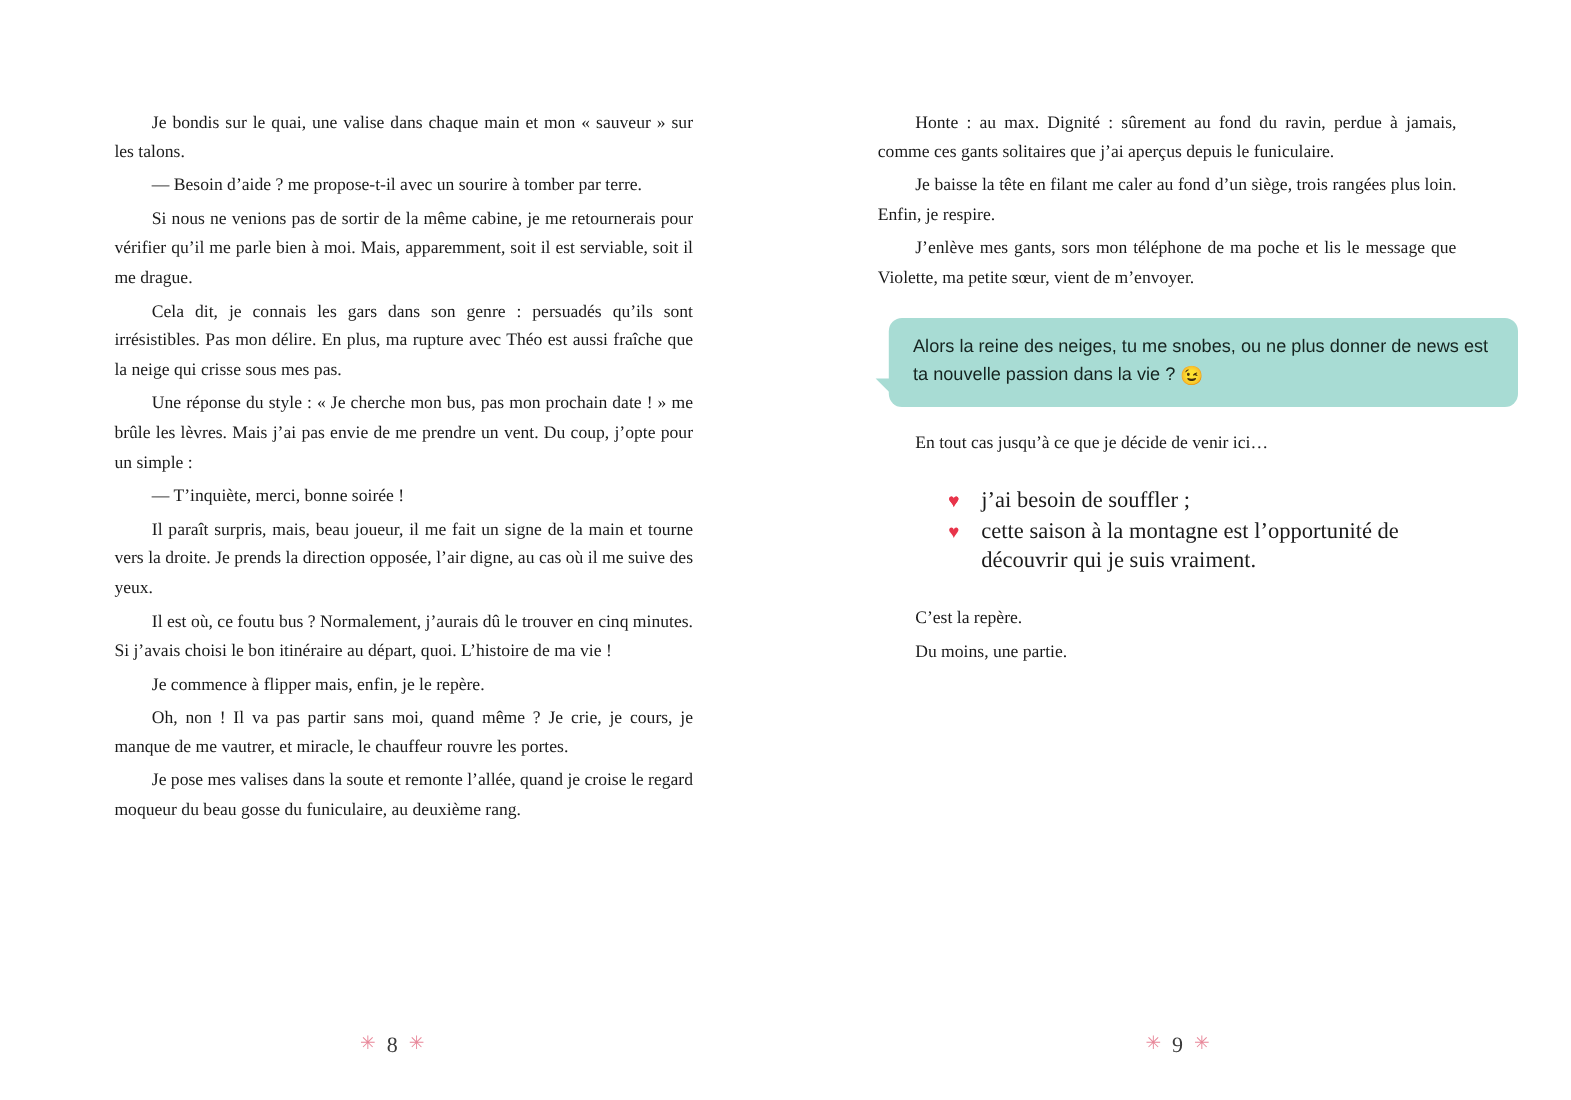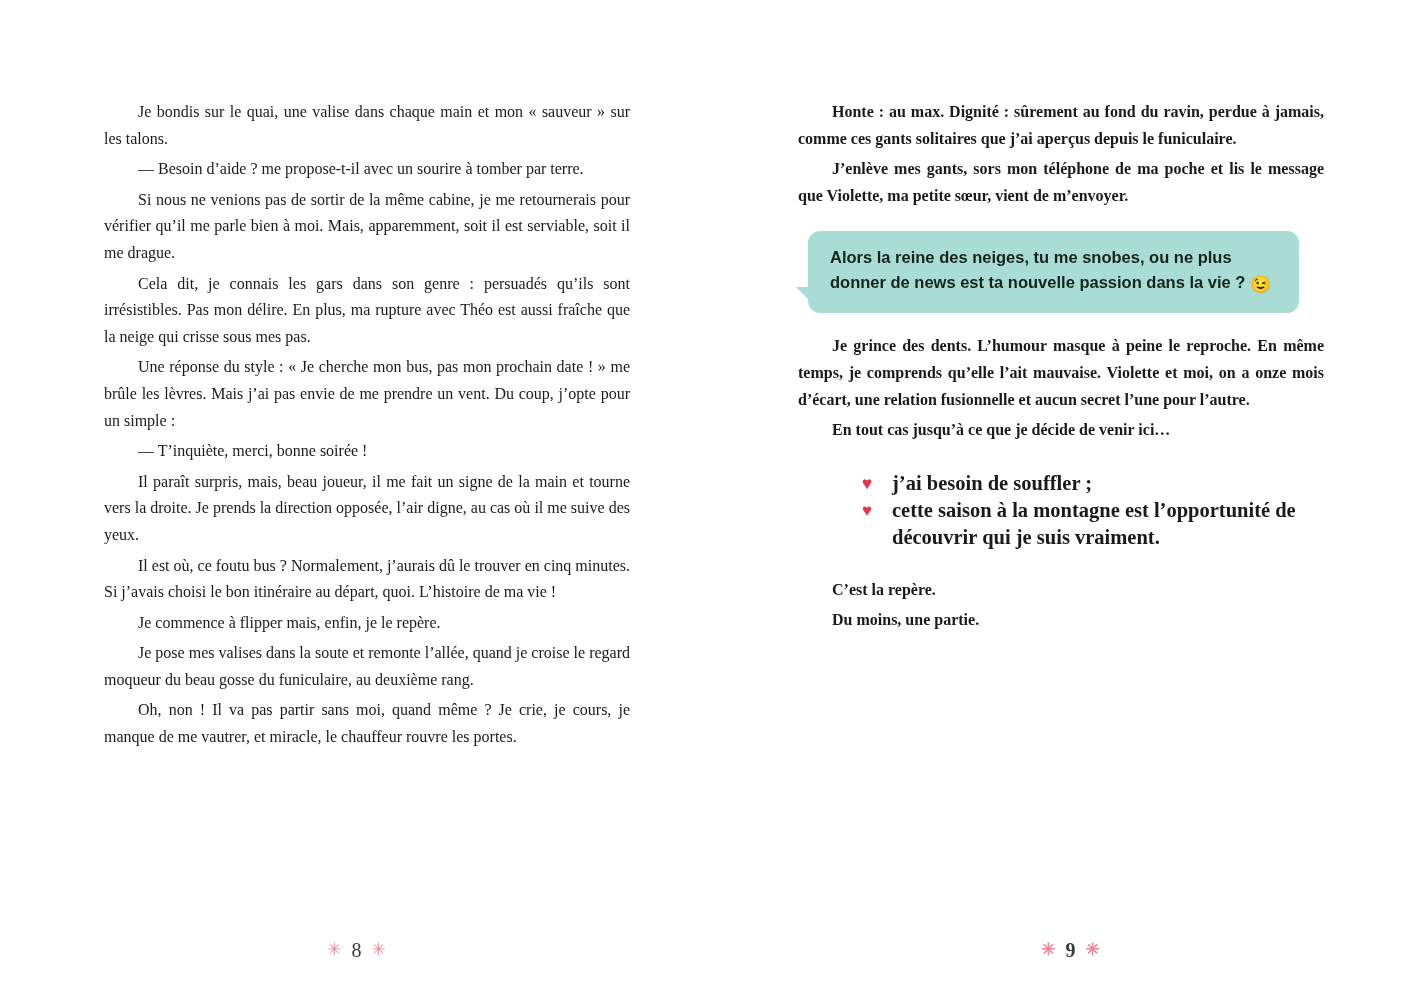--- a/index.html
+++ b/index.html
@@ -25,38 +25,37 @@
     position: relative;
     box-sizing: border-box;
     width: 714px;
     height: 1000px;
   }
   .page-left {
     padding: 95px 80px 0 100px;
   }
   .page-right {
     padding: 95px 100px 0 80px;
-    font-weight: bold;
   }
   .col {
     width: 534px;
   }
   p {
     margin: 4px;
     font-size: 16px;
     line-height: 26.6px;
     text-align: justify;
     text-justify: inter-word;
     hyphens: manual;
     text-indent: 34px;
   }
   .bubble-wrap {
     margin: 22px 0 20px 14px;
     position: relative;
-    width: 491px;
+    width: 572px;
   }
   .bubble {
     position: relative;
     background: #a8dcd4;
     border-radius: 12px;
     padding: 14px 18px 16px 22px;
     font-family: "Liberation Sans", sans-serif;
     font-size: 16.5px;
     line-height: 25px;
     color: #15231f;
@@ -126,42 +125,42 @@
     <div class="col">
       <p>Je bondis sur le quai, une valise dans chaque main et mon « sauveur » sur les talons.</p>
       <p>— Besoin d’aide ? me propose-t-il avec un sourire à tomber par terre.</p>
       <p>Si nous ne venions pas de sortir de la même cabine, je me retournerais pour vérifier qu’il me parle bien à moi. Mais, apparemment, soit il est serviable, soit il me drague.</p>
       <p>Cela dit, je connais les gars dans son genre : persuadés qu’ils sont irrésistibles. Pas mon délire. En plus, ma rupture avec Théo est aussi fraîche que la neige qui crisse sous mes pas.</p>
       <p>Une réponse du style : « Je cherche mon bus, pas mon prochain date ! » me brûle les lèvres. Mais j’ai pas envie de me prendre un vent. Du coup, j’opte pour un simple :</p>
       <p>— T’inquiète, merci, bonne soirée !</p>
       <p>Il paraît surpris, mais, beau joueur, il me fait un signe de la main et tourne vers la droite. Je prends la direction opposée, l’air digne, au cas où il me suive des yeux.</p>
       <p>Il est où, ce foutu bus ? Normalement, j’aurais dû le trouver en cinq minutes. Si j’avais choisi le bon itinéraire au départ, quoi. L’histoire de ma vie !</p>
       <p>Je commence à flipper mais, enfin, je le repère.</p>
+      <p>Oh, non ! Il va pas partir sans moi, quand même ? Je crie, je cours, je manque de me vautrer, et miracle, le chauffeur rouvre les portes.</p>
       <p>Je pose mes valises dans la soute et remonte l’allée, quand je croise le regard moqueur du beau gosse du funiculaire, au deuxième rang.</p>
-      <p>Oh, non ! Il va pas partir sans moi, quand même ? Je crie, je cours, je manque de me vautrer, et miracle, le chauffeur rouvre les portes.</p>
     </div>
     <div class="folio">
       <span class="flower">✳</span><span class="num">8</span><span class="flower">✳</span>
     </div>
   </div>
 
   <div class="page page-right">
     <div class="col">
       <p>Honte : au max. Dignité : sûrement au fond du ravin, perdue à jamais, comme ces gants solitaires que j’ai aperçus depuis le funiculaire.</p>
+      <p>Je baisse la tête en filant me caler au fond d’un siège, trois rangées plus loin. Enfin, je respire.</p>
       <p>J’enlève mes gants, sors mon téléphone de ma poche et lis le message que Violette, ma petite sœur, vient de m’envoyer.</p>
 
       <div class="bubble-wrap">
         <div class="bubble">
           <span class="tail"></span>
           <span>Alors la reine des neiges, tu me snobes, ou ne plus donner de news est ta nouvelle passion dans la vie ?</span>
           <span class="wink">😉</span>
         </div>
       </div>
 
-      <p>Je grince des dents. L’humour masque à peine le reproche. En même temps, je comprends qu’elle l’ait mauvaise. Violette et moi, on a onze mois d’écart, une relation fusionnelle et aucun secret l’une pour l’autre.</p>
       <p>En tout cas jusqu’à ce que je décide de venir ici…</p>
 
       <ul class="bullets">
         <li>
           <span class="heart">♥</span>
         </li>
         <li>
           <span class="heart">♥</span>
           <span>j’ai besoin de souffler ;</span>
         </li>

